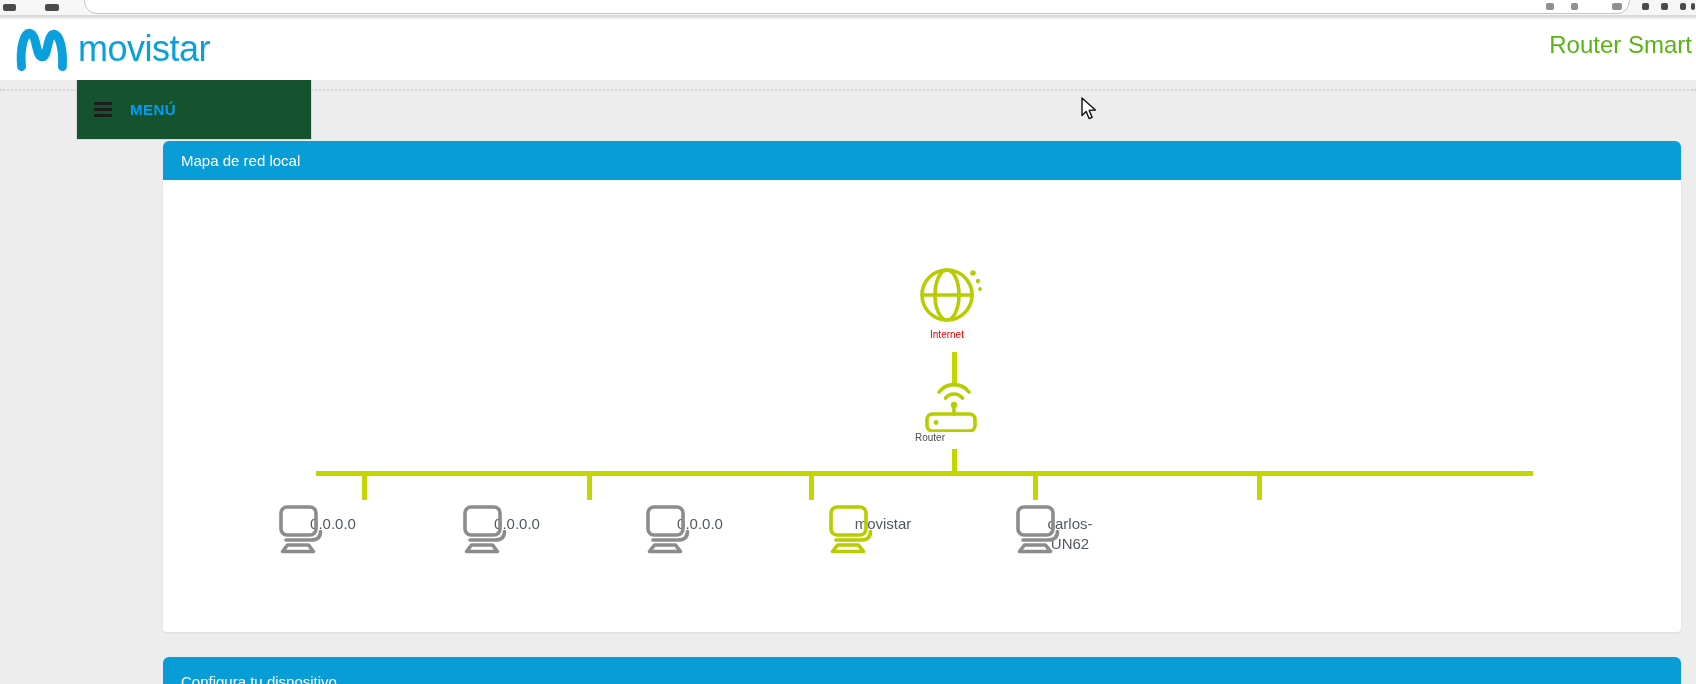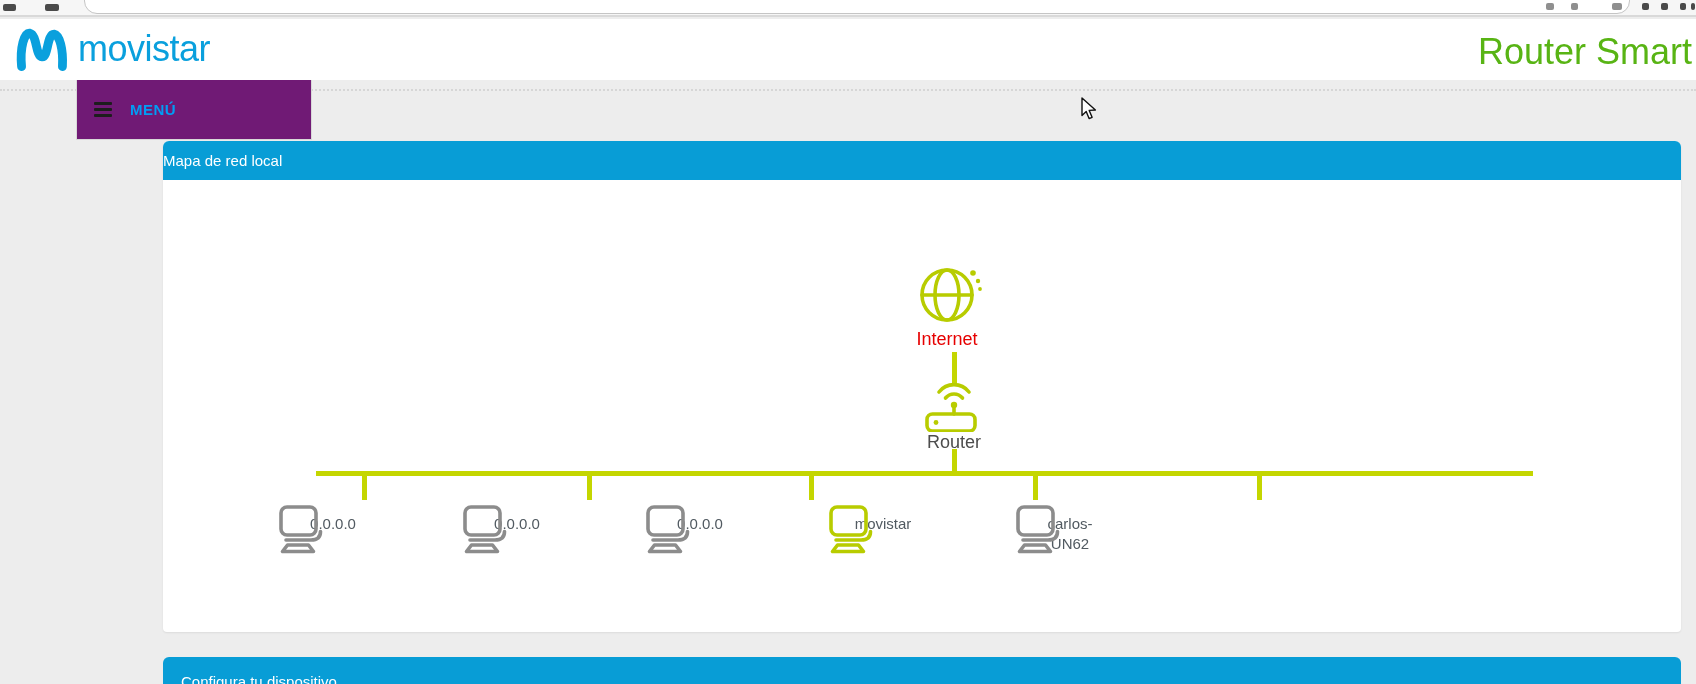--- a/index.html
+++ b/index.html
@@ -24,50 +24,50 @@
     position:absolute; left:0; top:19px; width:1696px; height:61px;
     background:#ffffff; z-index:20;
   }
   .logo { position:absolute; left:14px; top:4px; display:flex; align-items:center; cursor:pointer; }
   .logo svg { display:block; }
   .wordmark {
     font-size:36px; letter-spacing:-0.5px; color:var(--movistar-blue);
     margin-left:8px; line-height:52px;
   }
   .product {
-    position:absolute; right:4px; top:12px; font-size:36px;
+    position:absolute; right:4px; top:12px; font-size:24px;
     color:var(--product-green); white-space:nowrap;
   }
   
   .dotted { position:absolute; left:0; top:89px; width:1696px; border-top:2px dotted #d6d6d6; z-index:1; }
   .menu-box {
     position:absolute; left:76px; top:80px; width:236px; height:60px;
-    background:#701a75; border:1px solid #d8d8d8; border-top:none;
+    background:#14532d; border:1px solid #d8d8d8; border-top:none;
     display:flex; align-items:center; cursor:pointer; z-index:10;
   }
   .hamburger { display:inline-block; margin-left:17px; }
   .hamburger i { display:block; width:18px; height:3px; background:#1d1d1d; border-radius:1px; margin:3px 0; }
   .menu-label { margin-left:18px; font-size:15px; font-weight:bold; letter-spacing:0.5px; color:var(--menu-blue); }
   
   .card {
     position:absolute; left:163px; top:141px; width:1518px; height:491px;
     background:#ffffff; border-radius:6px 6px 4px 4px;
     box-shadow:0 1px 2px rgba(0,0,0,0.08); z-index:5;
   }
   .card-header {
     height:39px; background:var(--banner-blue); border-radius:6px 6px 0 0;
-    color:#ffffff; font-size:15px; line-height:39px; 
+    color:#ffffff; font-size:15px; line-height:39px; padding-left:18px;
   }
   .desc {
     padding:17px 18px 0 17px; font-size:14.8px; line-height:1.55;
     color:var(--text-dark);
   }
   .map { position:absolute; left:0; top:0; width:100%; height:100%; }
   .map svg { position:absolute; display:block; }
-  .lbl { position:absolute; text-align:center; font-size:18px; color:var(--label-slate); }
+  .lbl { position:absolute; text-align:center; font-size:10px; color:var(--label-slate); }
   .lbl.red { color:var(--internet-red); }
   .lbl.dark { color:#4d4d4d; }
   .vline, .hline { position:absolute; background:var(--lime-line); }
   .node-icon { color:var(--lime-icon); }
   .node-icon * { stroke:currentColor; stroke-width:3.6; fill:none; stroke-linecap:round; stroke-linejoin:round; }
   .node-icon .fdot { fill:currentColor; stroke:none; }
   .device { position:absolute; top:363px; width:120px; text-align:center; cursor:pointer; }
   .device .pc { color:var(--device-gray); display:block; margin:0 auto; }
   .device.active .pc { color:var(--lime-icon); }
   .pc * { stroke:currentColor; stroke-width:3.6; fill:none; stroke-linecap:round; stroke-linejoin:round; }
@@ -141,21 +141,21 @@
       <div class="vline" style="left:789px; top:211px; width:5px; height:33px;"></div>
 
       <svg class="node-icon" style="left:761px; top:233px; cursor:pointer;" width="54" height="58" viewBox="0 0 54 58">
         <path d="M15 18 A19 19 0 0 1 45 18"></path>
         <path d="M21.5 24 A11 11 0 0 1 38.5 24"></path>
         <circle class="fdot" cx="30" cy="31" r="3.2"></circle>
         <line x1="30" y1="34" x2="30" y2="40"></line>
         <rect x="3" y="40" width="48" height="17" rx="5.5"></rect>
         <circle class="fdot" cx="12" cy="48.5" r="2.4"></circle>
       </svg>
-      <div class="lbl dark" style="left:718px; top:291px; width:146px;">Router</div>
+      <div class="lbl dark" style="left:694px; top:291px; width:146px;">Router</div>
 
       <div class="vline" style="left:789px; top:308px; width:5px; height:24px;"></div>
       <div class="hline" style="left:153px; top:330px; width:1217px; height:5px;"></div>
       <div class="vline" style="left:199px;  top:330px; width:5px; height:29px;"></div>
       <div class="vline" style="left:424px;  top:330px; width:5px; height:29px;"></div>
       <div class="vline" style="left:646px;  top:330px; width:5px; height:29px;"></div>
       <div class="vline" style="left:870px;  top:330px; width:5px; height:29px;"></div>
       <div class="vline" style="left:1094px; top:330px; width:5px; height:29px;"></div>
 
       <div id="devices">

